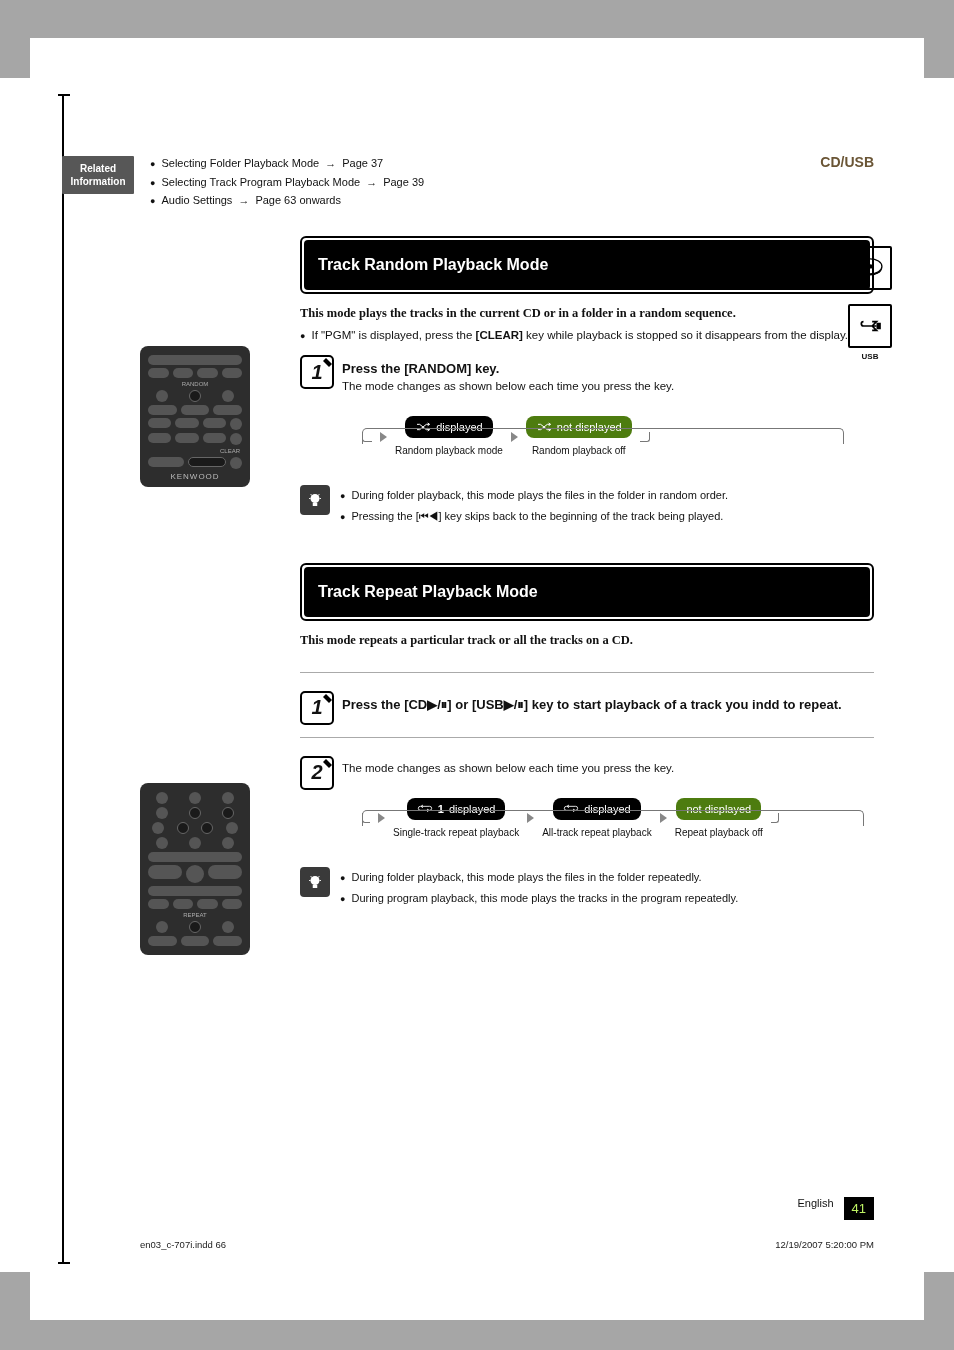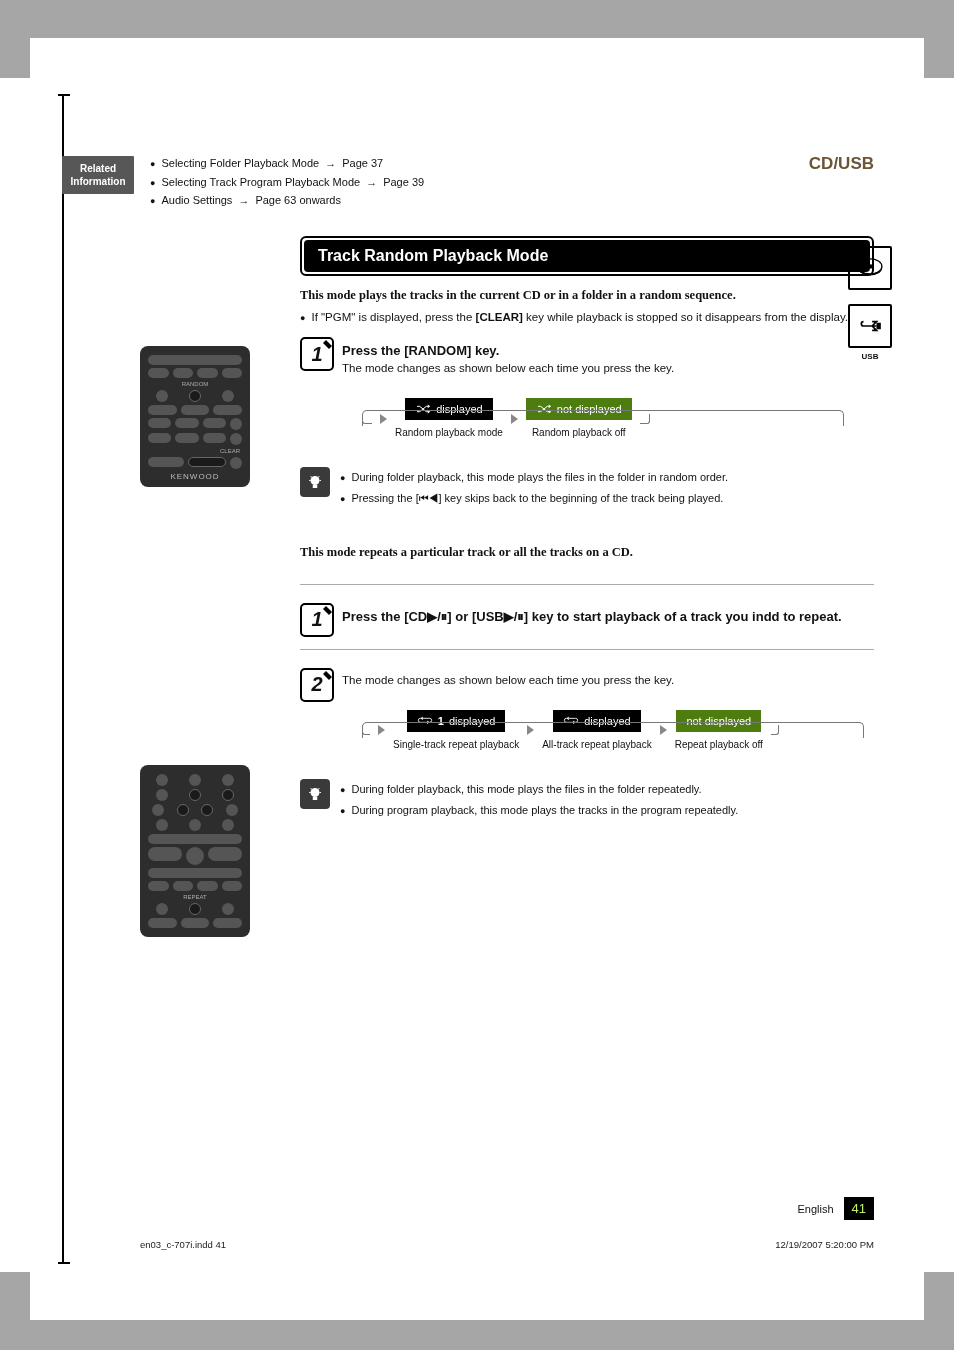--- a/index.html
+++ b/index.html
@@ -12,26 +12,26 @@
   .top-band { top: 0; } .bot-band { bottom: 0; }
   .content { position: absolute; left: 110px; right: 50px; top: 58px; bottom: 58px; }
   .crop-l { position: absolute; left: -78px; top: 0; bottom: 0; border-left: 2px solid #000; }
   .crop-l:before, .crop-l:after { content: ""; position: absolute; left: -6px; width: 12px; height: 2px; background: #000; }
   .crop-l:before { top: -2px; } .crop-l:after { bottom: -2px; }
   .related-tag { position: absolute; left: -78px; top: 60px; width: 72px; background: #575757; color: #fff; font-size: 10px; font-weight: bold; text-align: center; padding: 6px 4px; line-height: 1.3; border-radius: 1px; }
   .related-list { position: absolute; left: 10px; top: 58px; font-size: 11px; line-height: 1.7; }
   .related-list .row { display: flex; align-items: center; gap: 6px; }
   .dot:before { content: "\25CF"; font-size: 9px; }
   .arrow:before { content: " \2192 "; }
-  .cd-usb { position: absolute; right: 0; top: 58px; color: #6a5535; font-weight: bold; font-size: 17px; }
+  .cd-usb { position: absolute; right: 0; top: 58px; color: #6a5535; font-weight: bold; font-size: 14px; }
   .side-icons { position: absolute; right: -18px; top: 150px; width: 44px; }
   .icon-box { width: 44px; height: 44px; border: 2px solid #000; border-radius: 2px; display: flex; align-items: center; justify-content: center; margin-bottom: 14px; background: #fff; }
   .icon-box svg { width: 26px; height: 26px; }
   .usb-label { font-size: 8px; font-weight: bold; text-align: center; margin-top: -10px; }
-  .block-title { background: #000; color: #fff; font-weight: bold; font-size: 16px; padding: 7px 14px; border-radius: 4px; position: relative; }
+  .block-title { background: #000; color: #fff; font-weight: bold; font-size: 16px; padding: 16px 14px; border-radius: 4px; position: relative; }
   .block-title-wrap { border: 2px solid #000; border-radius: 6px; padding: 2px; margin-bottom: 12px; }
   .intro { font-weight: bold; font-size: 12.5px; margin: 10px 0 6px; font-family: Liberation Serif, serif; }
   .intro-note { font-size: 11.5px; display: flex; gap: 6px; margin-bottom: 6px; line-height: 1.4; }
   .section { position: relative; margin-top: 22px; }
   .sec-random { margin-left: 160px; }
   .remote { position: absolute; width: 110px; background: #2d2d2d; border-radius: 8px; padding: 6px; left: -160px; }
   .remote-row { display: flex; justify-content: space-around; margin: 3px 0; }
   .rbtn { background: #555; border-radius: 8px; height: 10px; flex: 1; margin: 0 2px; }
   .rbtn.round { border-radius: 50%; width: 12px; flex: none; height: 12px; }
   .rbtn.dark { background: #1a1a1a; border: 1px solid #666; }
@@ -39,32 +39,32 @@
   .kenwood { color: #bbb; font-size: 8px; text-align: center; letter-spacing: 1px; margin-top: 3px; }
   .step-row { position: relative; padding-left: 42px; margin-top: 18px; }
   .step-no { position: absolute; left: 0; top: -6px; width: 34px; height: 34px; }
   .step-no svg { width: 100%; height: 100%; }
   .step-no .num { position: absolute; inset: 0; display: flex; align-items: center; justify-content: center; font-size: 20px; font-weight: bold; font-style: italic; }
   .step-title { font-weight: bold; font-size: 13px; }
   .step-sub { font-size: 11.5px; margin-top: 4px; }
   .flow { display: flex; align-items: center; margin-top: 24px; gap: 8px; flex-wrap: wrap; }
   .flow-return { position: absolute; border: 1px solid #777; border-bottom: none; border-radius: 5px 5px 0 0; height: 16px; }
   .mode { display: flex; flex-direction: column; align-items: center; }
-  .mode-chip { color: #fff; font-size: 11px; padding: 5px 10px; border-radius: 0; display: flex; align-items: center; gap: 5px; }
+  .mode-chip { color: #fff; font-size: 11px; padding: 5px 10px; border-radius: 8px; display: flex; align-items: center; gap: 5px; }
   .mode-chip.black { background: #000; }
   .mode-chip.grey { background: #4d7c0f; }
   .mode-cap { font-size: 10px; margin-top: 6px; text-align: center; line-height: 1.3; }
   .tri { width: 0; height: 0; border-top: 5px solid transparent; border-bottom: 5px solid transparent; border-left: 7px solid #888; }
   .tip-row { display: flex; gap: 10px; margin-top: 28px; align-items: flex-start; }
   .bulb { width: 30px; height: 30px; background: #3a3a3a; border-radius: 4px; display: flex; align-items: center; justify-content: center; flex-shrink: 0; }
   .bulb svg { width: 18px; height: 18px; }
   .tip-list { font-size: 11px; line-height: 1.9; }
   .tip-list .row { display: flex; gap: 6px; align-items: center; }
   .divider { border-top: 1px solid #aaa; margin: 24px 0; }
-  .foot { position: absolute; bottom: 42px; left: 0; right: 0; display: flex; justify-content: flex-end; align-items: center; gap: 10px; font-size: 11px; }
+  .foot { position: absolute; bottom: 42px; left: 0; right: 0; display: flex; justify-content: flex-end; gap: 10px; font-size: 11px; }
   .pgno { background: #000; color: #bef264; padding: 4px 8px; font-size: 13px; }
   .runfoot { position: absolute; bottom: 12px; left: 0; right: 0; display: flex; justify-content: space-between; font-size: 9.5px; color: #222; }
   .shuffle-ico, .loop-ico { display: inline-flex; }
   .shuffle-ico svg, .loop-ico svg { width: 16px; height: 12px; }
 </style>
 </head>
 <body>
 
 <div class="sheet">
   <div class="top-band"></div>
@@ -259,20 +259,23 @@
               </div>
             <div class="row">
                 <span class="dot"></span>
                 <span>Pressing the [⏮◀] key skips back to the beginning of the track being played.</span>
               </div>
           </div>
         </div>
       </div>
 
       <div class="section sec-random" style="margin-top:36px">
+        <div class="block-title-wrap">
+          <div class="block-title">Track Repeat Playback Mode</div>
+        </div>
         <div class="intro" style="font-weight:bold">This mode repeats a particular track or all the tracks on a CD.</div>
 
         <div class="divider"></div>
 
         <div class="remote" style="top:220px">
           <div class="remote-row">
               <div class="rbtn round"></div>
               <div class="rbtn round"></div>
               <div class="rbtn round"></div>
             </div>
@@ -406,18 +409,18 @@
           </div>
         </div>
       </div>
 
       <div class="foot">
         <span>English</span>
         <span class="pgno">41</span>
       </div>
 
       <div class="runfoot">
-        <span>en03_c-707i.indd   41</span>
+        <span>en03_c-707i.indd   66</span>
         <span>12/19/2007   5:20:00 PM</span>
       </div>
     </div>
   </div>
 </div>
 
 </body></html>

